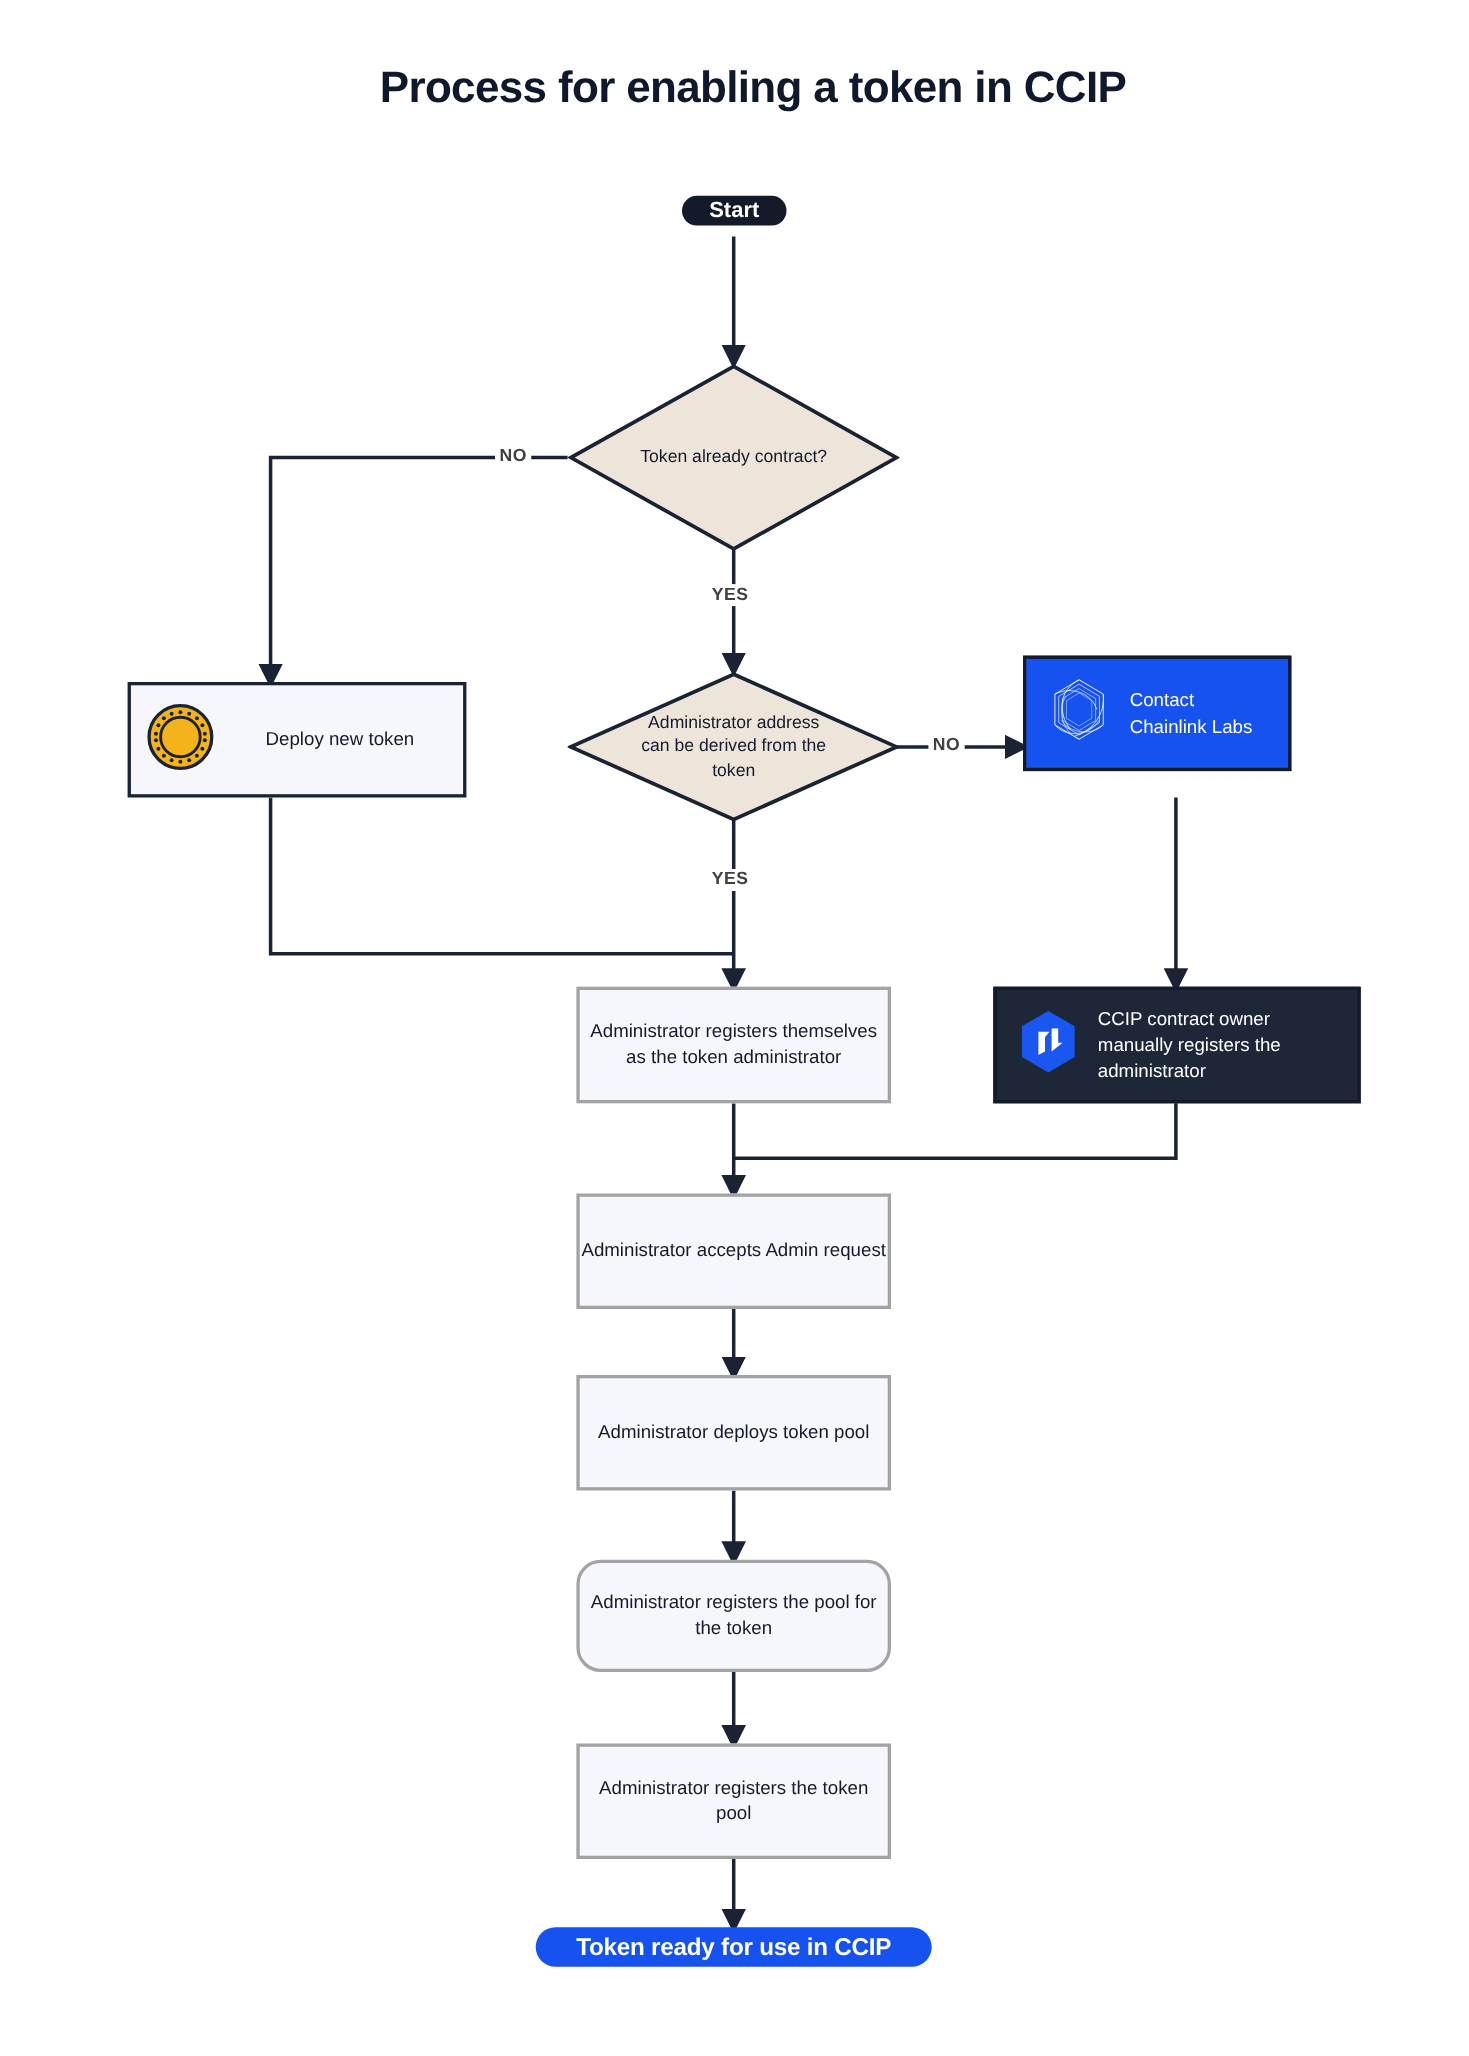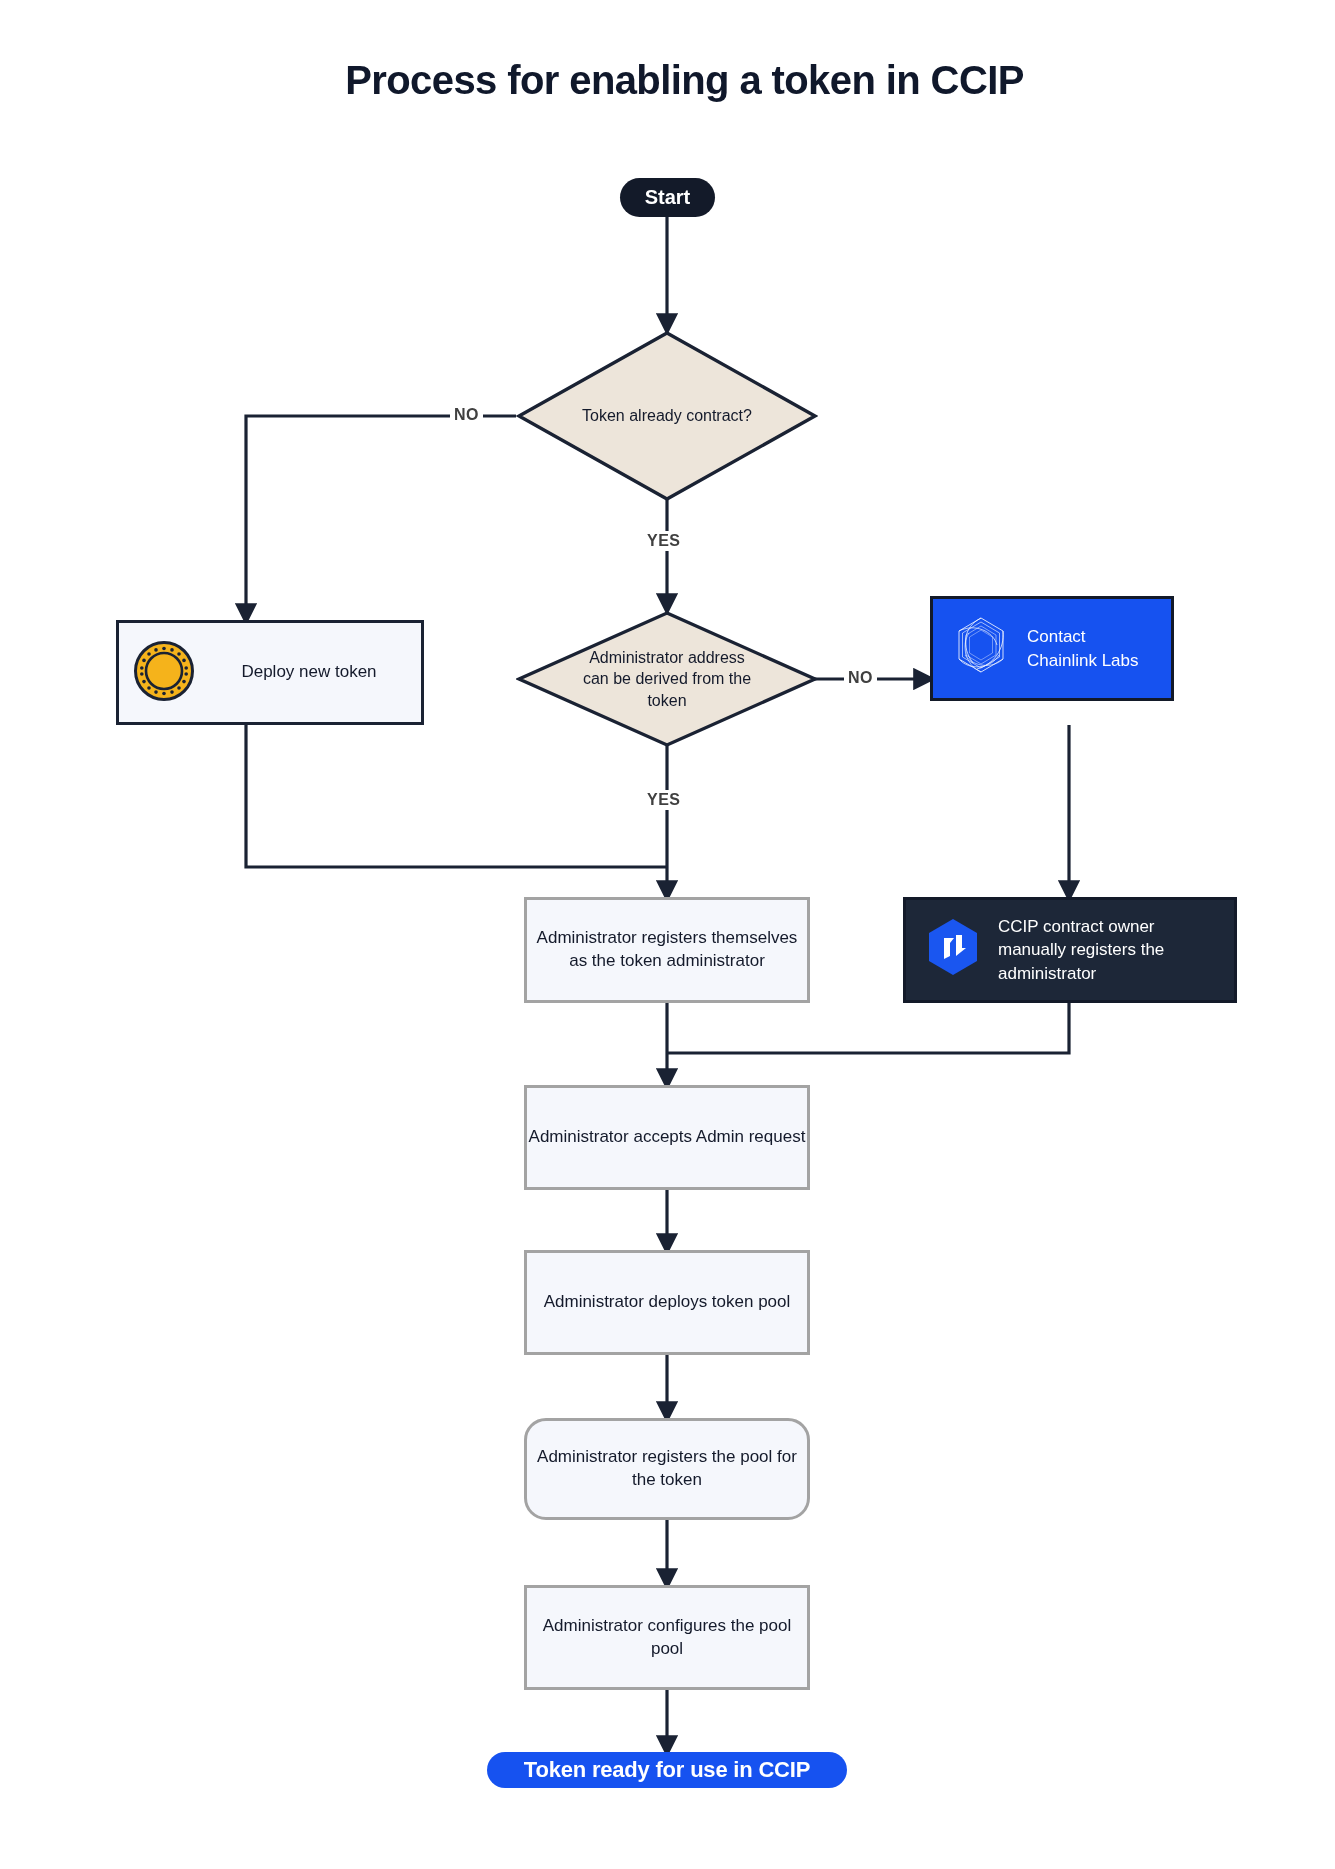--- a/index.html
+++ b/index.html
@@ -192,21 +192,21 @@
       <path d="M 667 1190 L 667 1250" marker-end="url(#arrow)"></path>
 
       <path d="M 667 1355 L 667 1418" marker-end="url(#arrow)"></path>
 
       <path d="M 667 1520 L 667 1585" marker-end="url(#arrow)"></path>
 
       <path d="M 667 1690 L 667 1752" marker-end="url(#arrow)"></path>
     </g>
   </svg>
 
-  <div class="node pill pill-start" style="left:620px; top:178px; width:95px; height:39px;">Start</div>
+  <div class="node pill pill-start" style="left:620px; top:178px; width:95px; height:27px;">Start</div>
 
   <div class="diamond" style="left:516px; top:330px; width:302px; height:172px;">
     <svg width="302" height="172" viewBox="0 0 302 172">
       <polygon points="151,3 299,86 151,169 3,86" fill="#ede5da" stroke="#1a2233" stroke-width="3.4" stroke-linejoin="miter"></polygon>
     </svg>
     <div class="dtext">Token already contract?</div>
   </div>
 
   <div class="edge-label" style="left:450px; top:405px;">NO</div>
 
@@ -294,18 +294,18 @@
 
   <div class="node proc" style="left:524px; top:1250px; width:286px; height:105px;">
     <span>Administrator deploys token pool</span>
   </div>
 
   <div class="node proc" style="left:524px; top:1418px; width:286px; height:102px;border-radius:22px;">
     <span>Administrator registers the pool for the token</span>
   </div>
 
   <div class="node proc" style="left:524px; top:1585px; width:286px; height:105px;">
-    <span>Administrator configures the pool pool</span>
+    <span>Administrator registers the token pool</span>
   </div>
 
   <div class="node pill pill-end" style="left:487px; top:1752px; width:360px; height:36px;">Token ready for use in CCIP</div>
 
 </div>
 
 </body></html>

